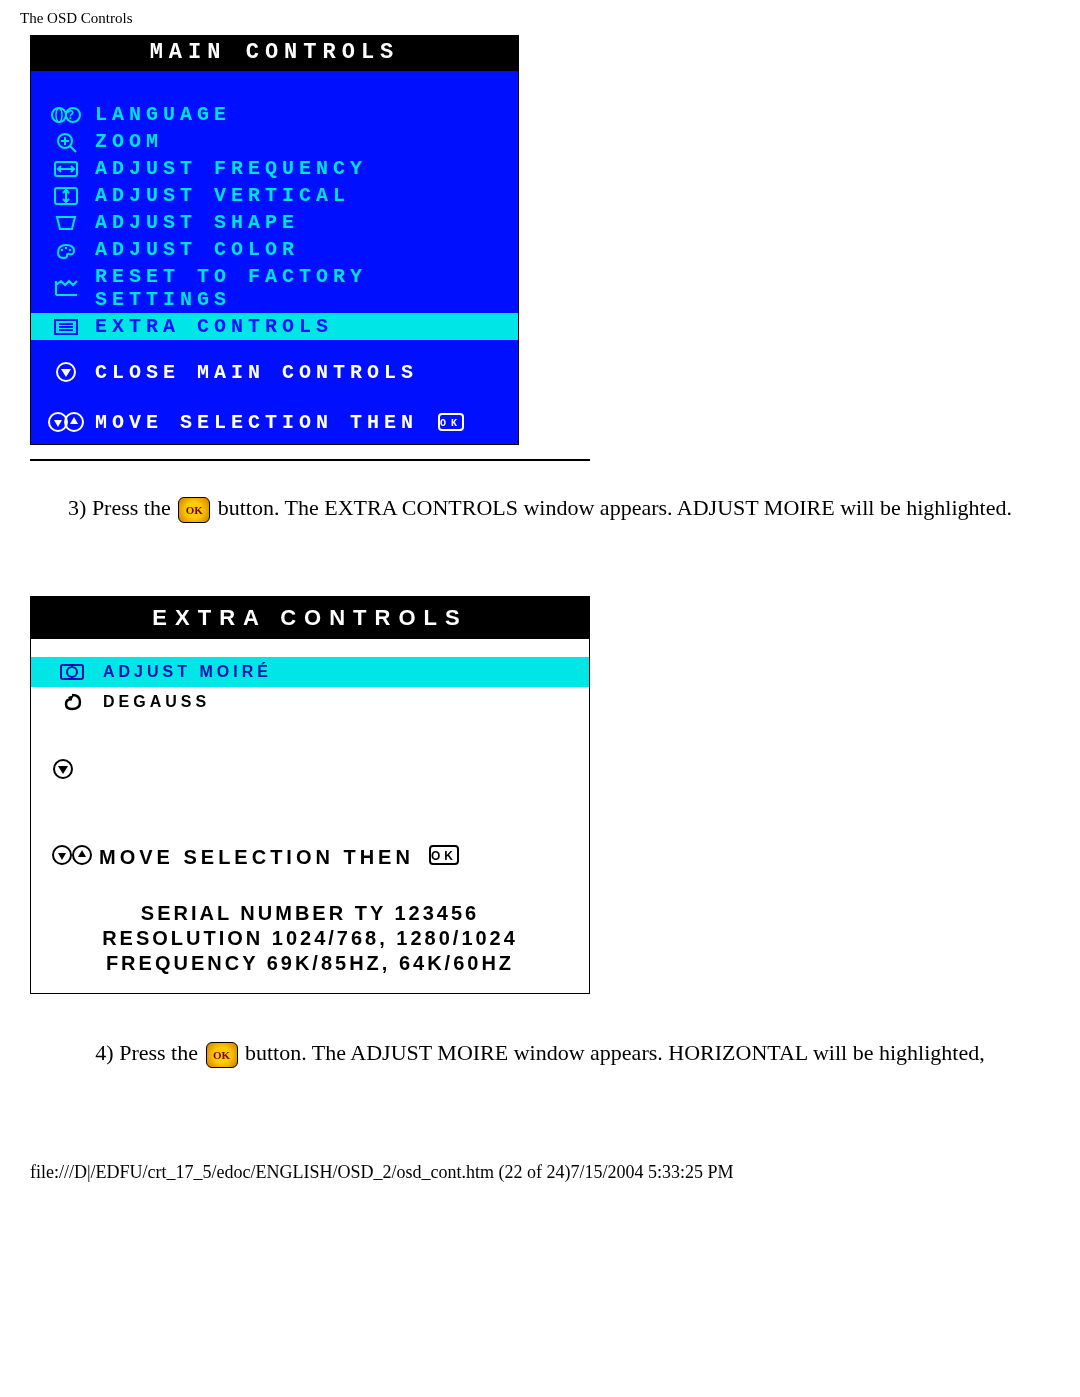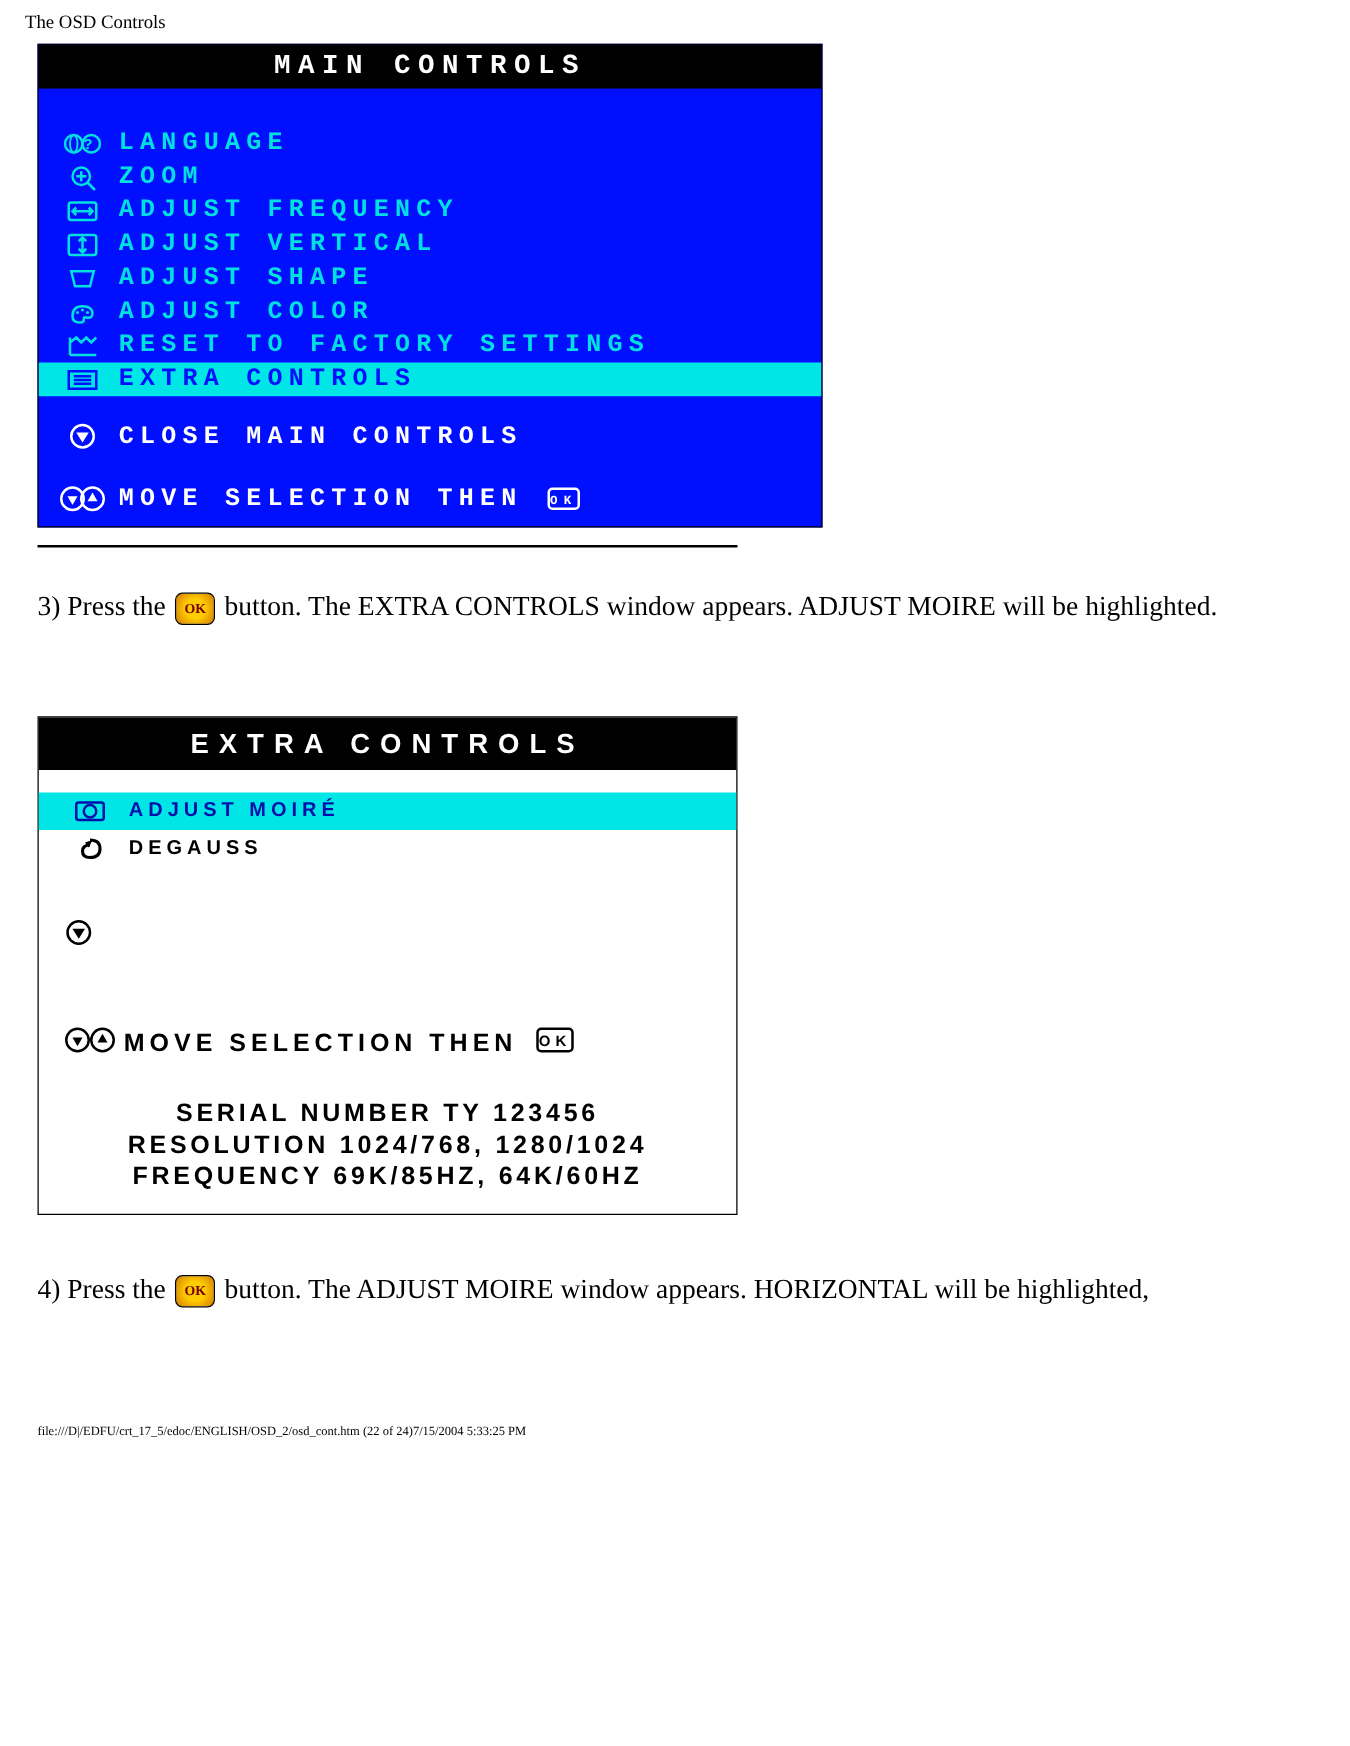--- a/index.html
+++ b/index.html
@@ -8,21 +8,21 @@
     background: #fff;
     width: 1080px;
     padding: 10px 30px;
   }
   .header-text {
     font-size: 15px;
     margin-bottom: 8px;
     margin-left: -10px;
   }
   .osd-window {
-    width: 628px;
+    width: 489px;
     background: #0010ff;
     border: 1px solid #000;
   }
   .osd-title-bar {
     background: #000;
     color: #fff;
     text-align: center;
     font-family: "Courier New", monospace;
     font-weight: bold;
     letter-spacing: 6px;
@@ -80,20 +80,21 @@
     border: none;
     border-top: 2px solid #000;
     width: 560px;
     margin: 14px 0 28px 0;
   }
   .step-text {
     font-size: 22px;
     line-height: 1.7;
     display: block;
     margin-bottom: 8px;
+    text-align: center;
   }
   .ok-button-inline {
     display: inline-flex;
     vertical-align: middle;
     width: 32px;
     height: 26px;
     background: radial-gradient(circle, #ffcc00 40%, #d98800 90%);
     border: 1px solid #000;
     border-radius: 6px;
     align-items: center;
@@ -159,21 +160,21 @@
     font-size: 20px;
     color: #000;
   }
   .extra-move-row {
     display: flex;
     align-items: center;
     margin: 40px 0 30px 0;
   }
   .info-line { text-align: center; letter-spacing: 3px; margin: 2px 0; }
   .footer-path {
-    font-size: 10px;
+    font-size: 18px;
     margin-top: 90px;
   }
   svg { flex-shrink: 0; }
 </style>
 </head>
 <body>
 
 <div class="header-text">The OSD Controls</div>
 
 <div class="osd-window">

